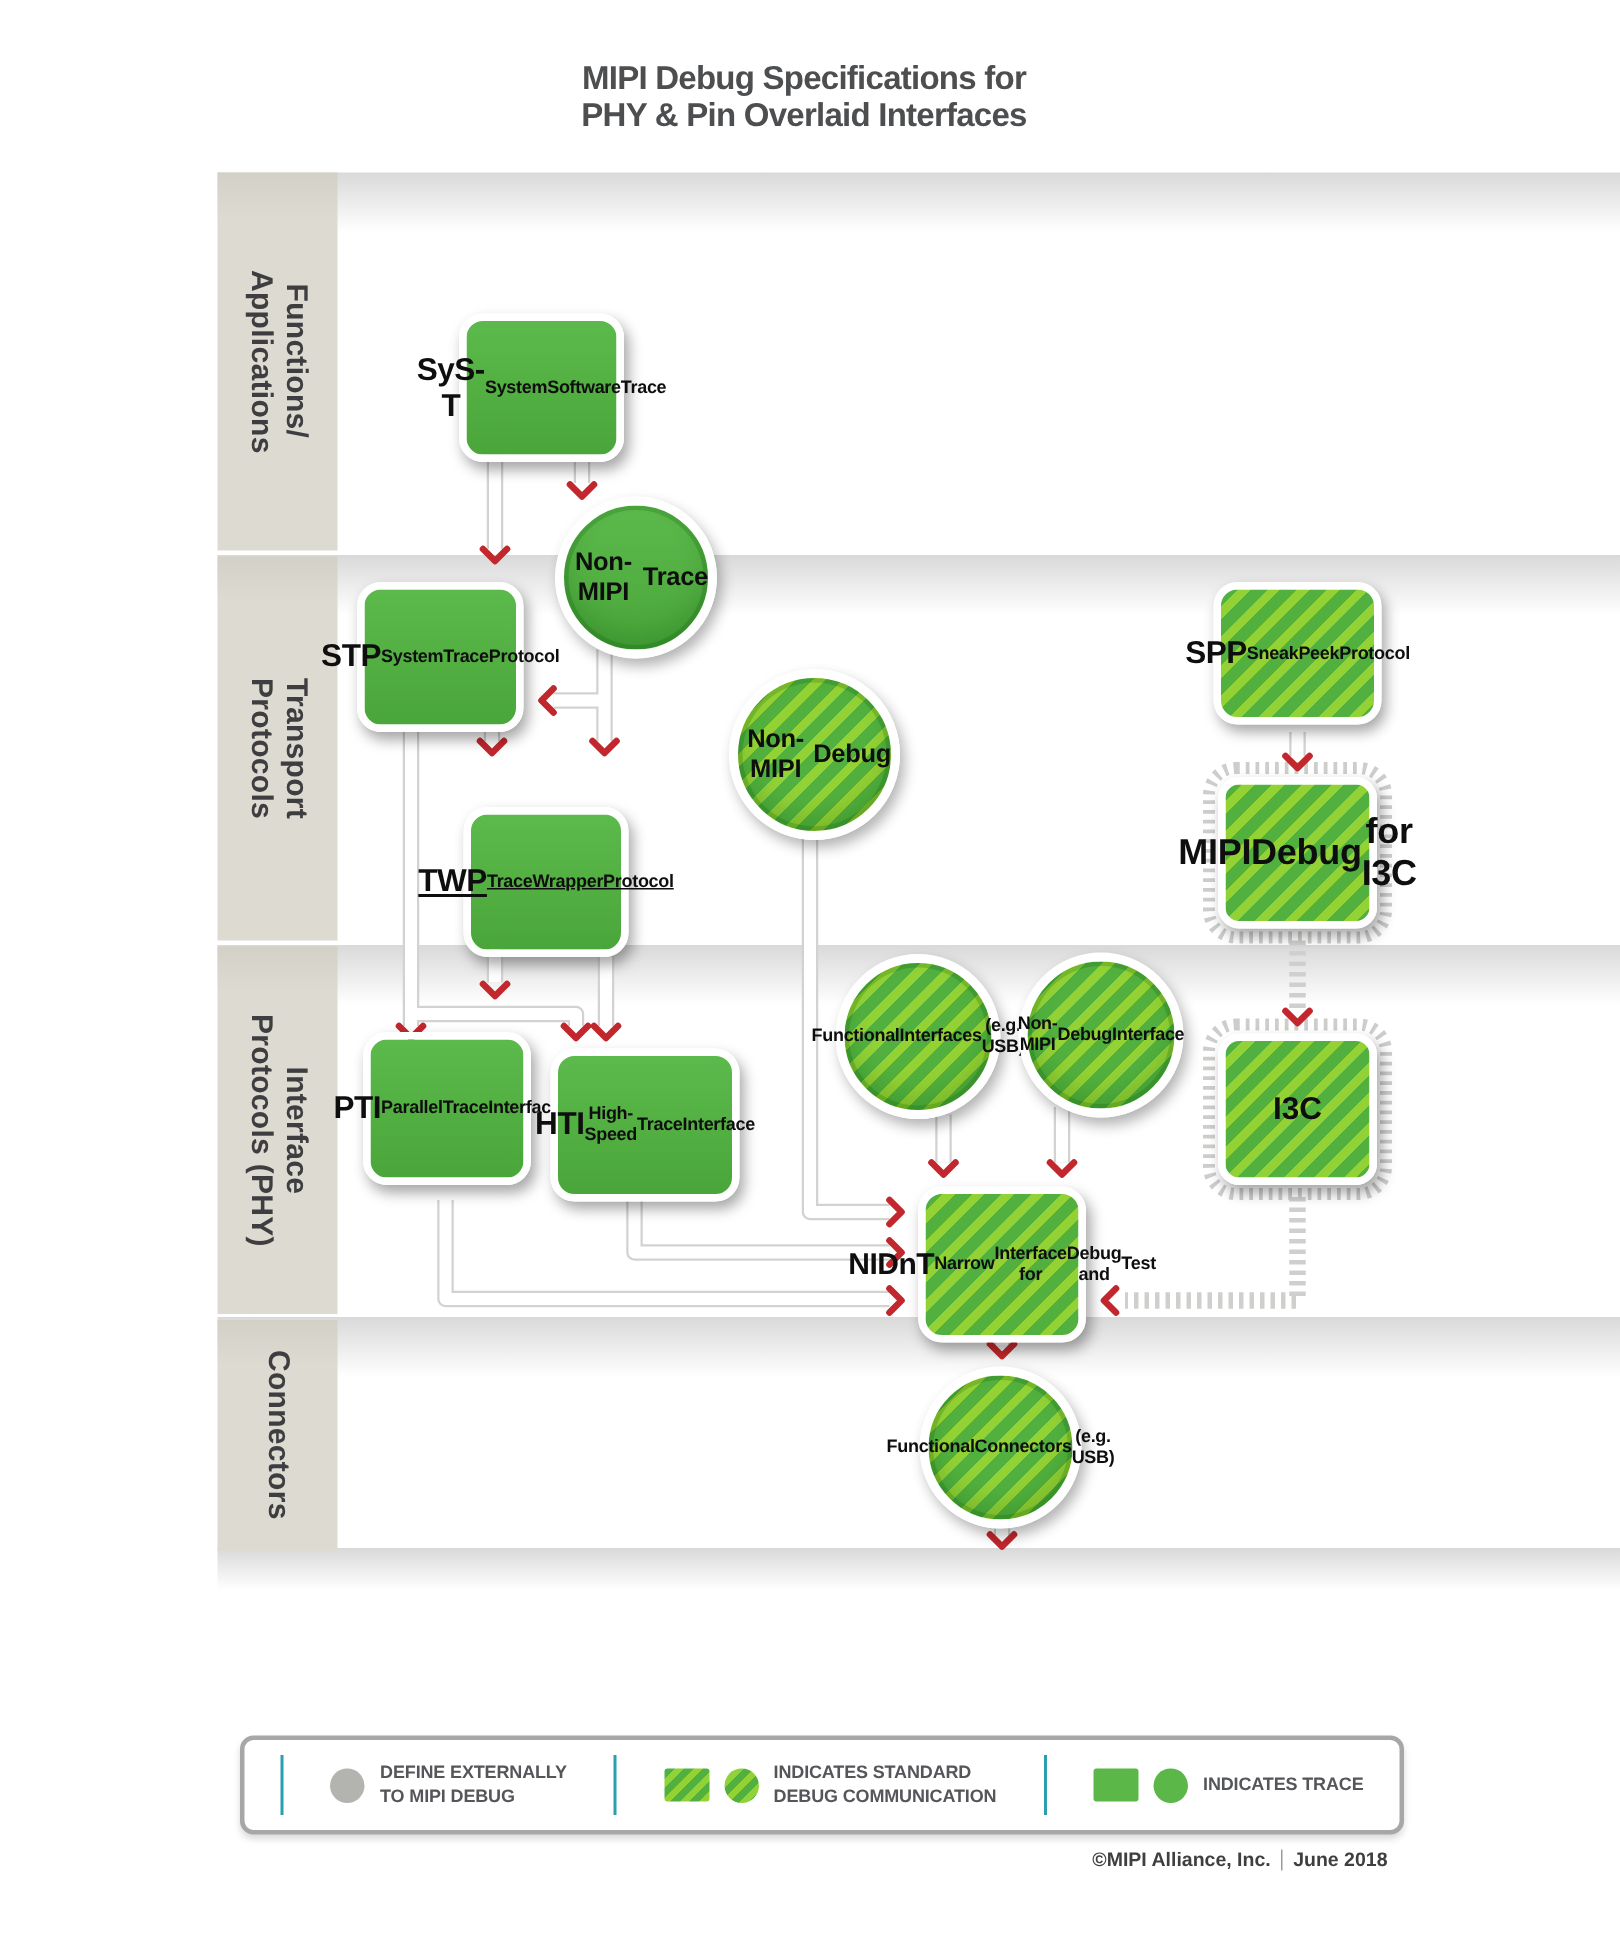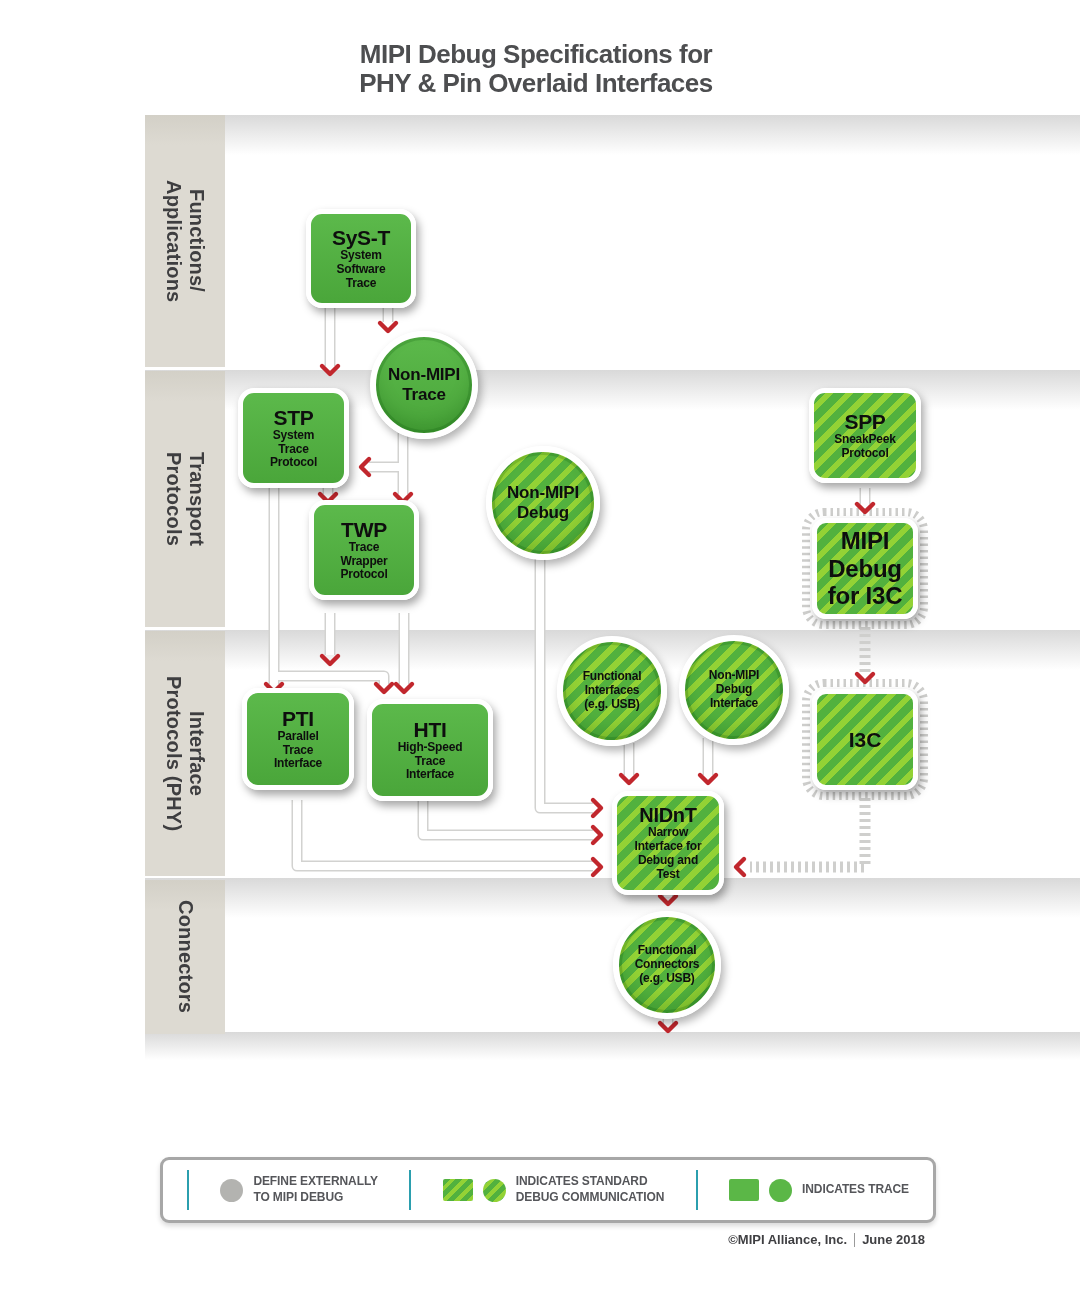--- a/index.html
+++ b/index.html
@@ -5,39 +5,39 @@
   html,body{margin:0;padding:0;background:#ffffff;}
   .canvas{
     position:relative;width:1080px;height:1296px;overflow:hidden;
     background:#ffffff;font-family:"Liberation Sans",sans-serif;
   }
   
   .rowfade{position:absolute;left:145px;width:935px;height:40px;
     background:linear-gradient(180deg,rgba(160,160,160,.40),rgba(255,255,255,0));}
   
   .title{position:absolute;left:186px;top:40px;width:700px;text-align:center;
-    font-size:26px;font-weight:bold;color:#4d4e50;line-height:1.12;letter-spacing:-.5px;}
+    font-size:22px;font-weight:bold;color:#4d4e50;line-height:1.12;letter-spacing:-.5px;}
   
   .vbar{position:absolute;left:145px;width:80px;
     background:linear-gradient(180deg,#d3d0c7 0,#dddad2 30px,#dddad2 100%);
     display:flex;align-items:center;justify-content:center;}
   .vlabel{writing-mode:vertical-rl;text-align:center;font-weight:bold;font-size:20px;
     color:#3e3e40;line-height:1.15;letter-spacing:.2px;}
   
   svg.wires{position:absolute;left:0;top:0;}
   .rail{stroke:#d2d2d0;stroke-width:11;fill:none;stroke-linejoin:round;stroke-linecap:butt;}
   .core{stroke:#ffffff;stroke-width:8;fill:none;stroke-linejoin:round;stroke-linecap:butt;}
   .ladder{stroke:#cfcfcd;stroke-width:11;fill:none;stroke-dasharray:3 4;stroke-linejoin:miter;}
   .pins{stroke:#cdcdcb;stroke-width:8;fill:none;stroke-dasharray:2.5 4;}
   .chev{stroke:#c1272d;stroke-width:4.4;fill:none;stroke-linecap:round;stroke-linejoin:round;}
   
   .node{position:absolute;box-sizing:border-box;border:5px solid #ffffff;
     border-radius:16px;background:linear-gradient(180deg,#5cb94b,#4aa63a);
     box-shadow:3px 5px 9px rgba(0,0,0,.35);
-    display:flex;flex-direction:column;align-items:center;justify-content:center;
+    display:flex;flex-direction:row;align-items:center;justify-content:center;
     text-align:center;color:#0e0e0e;}
   .node .abbr{font-weight:bold;font-size:21px;line-height:1.1;letter-spacing:-.3px;}
   .node .ln{font-weight:bold;font-size:12px;line-height:1.15;letter-spacing:-.2px;}
   .striped{background:repeating-linear-gradient(135deg,#52b13e 0 8px,#93d235 8px 14px);}
   .circle{border-radius:50%;border-width:6px;
     box-shadow:3px 5px 9px rgba(0,0,0,.30), inset 0 0 0 3px rgba(0,80,0,.18), inset 0 -10px 16px rgba(0,70,0,.18);}
   .chiplines .ln{font-size:24px;}
   .bigabbr{font-size:21px;font-weight:bold;}
   
   .tooling{position:absolute;left:229px;top:1041px;width:696px;height:92px;box-sizing:border-box;
@@ -187,21 +187,21 @@
     <div class="ln">Trace</div>
   </div>
 
   <div class="node" style="left:238px;top:388px;width:111px;height:100px;">
     <div class="abbr">STP</div>
     <div class="ln">System</div>
     <div class="ln">Trace</div>
     <div class="ln">Protocol</div>
   </div>
 
-  <div class="node" style="left:309px;top:500px;width:110px;height:100px;">
+  <div class="node" style="left:309px;top:538px;width:110px;height:100px;text-decoration:underline;">
     <div class="abbr">TWP</div>
     <div class="ln">Trace</div>
     <div class="ln">Wrapper</div>
     <div class="ln">Protocol</div>
   </div>
 
   <div class="node" style="left:242px;top:688px;width:112px;height:102px;">
     <div class="abbr">PTI</div>
     <div class="ln">Parallel</div>
     <div class="ln">Trace</div>

